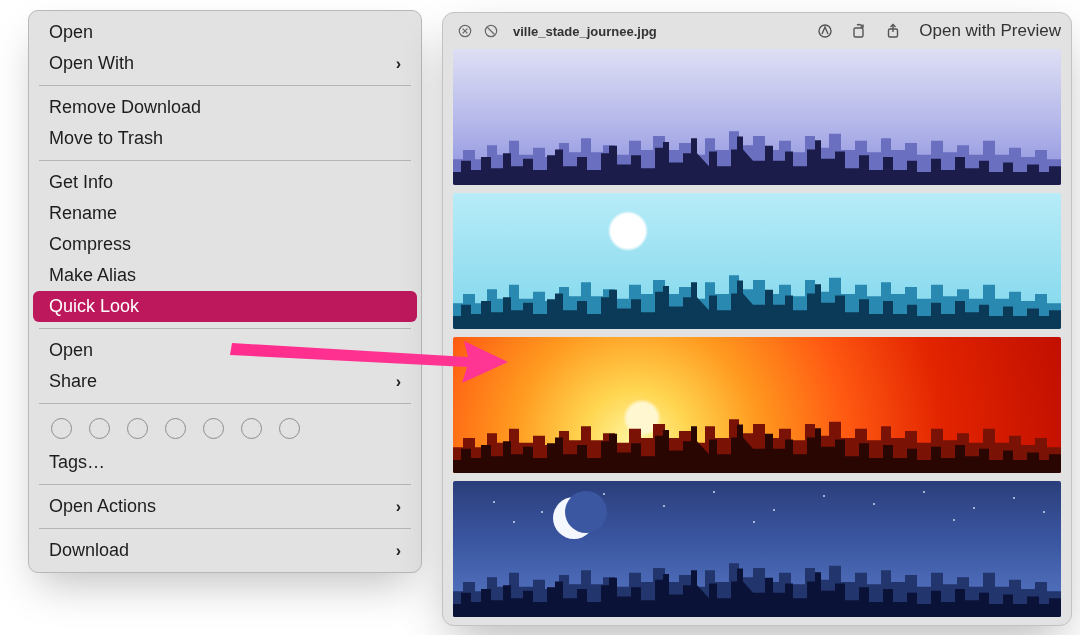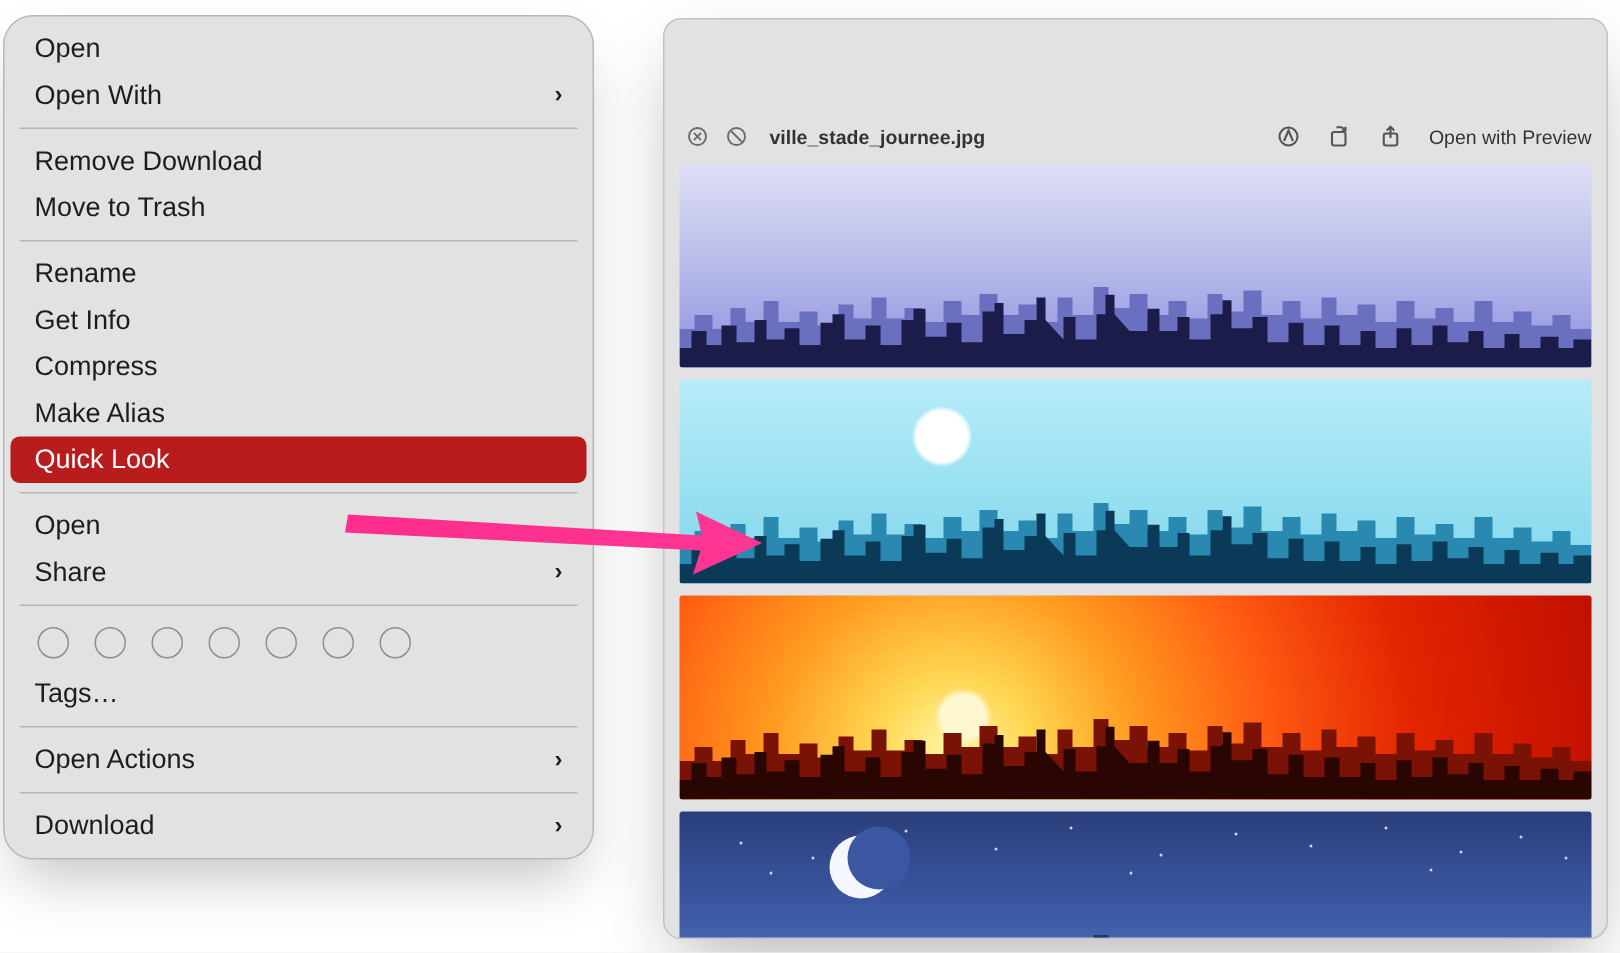--- a/index.html
+++ b/index.html
@@ -9,41 +9,41 @@
     height: 635px;
     font-family: -apple-system, "Helvetica Neue", Helvetica, Arial, sans-serif;
     background: #ffffff;
     overflow: hidden;
     position: relative;
   }
 
   
   .context-menu {
     position: absolute;
-    left: 2px;
+    left: 28px;
     top: 10px;
     width: 392px;
     background: #e2e2e2;
     border: 1px solid #b8b8b8;
-    border-radius: 20px;
+    border-radius: 10px;
     padding: 6px 0 6px 0;
     box-shadow: 0 20px 40px -10px rgba(0,0,0,0.25);
   }
   .menu-row {
     display: flex;
     align-items: center;
     justify-content: space-between;
     padding: 5px 20px 5px 20px;
     font-size: 18px;
     color: #1d1d1f;
     white-space: nowrap;
     border-radius: 6px;
   }
   .menu-row.highlight {
-    background: #b91c1c;
+    background: #be185d;
     color: #ffffff;
     margin: 0 4px;
     padding-left: 16px;
     padding-right: 16px;
   }
   .menu-sep {
     height: 1px;
     background: #b6b6b6;
     margin: 6px 10px;
   }
@@ -77,24 +77,23 @@
     background: #e2e2e2;
     border: 1px solid #c2c2c2;
     border-radius: 12px;
     box-shadow: 0 20px 50px -10px rgba(0,0,0,0.3);
     overflow: hidden;
   }
   .ql-titlebar {
     height: 36px;
     display: flex;
     align-items: center;
-    padding: 16px 10px 0 14px;
+    padding: 0 10px 0 14px;
     font-size: 13px;
     color: #555;
-    margin-top: 44px;
   }
   .ql-titlebar .left {
     display: flex;
     align-items: center;
     gap: 10px;
     flex: 0 0 auto;
   }
   .ql-titlebar .title {
     font-weight: 600;
     color: #333;
@@ -108,21 +107,21 @@
     flex: 0 0 auto;
   }
   .ql-titlebar .ico {
     width: 16px;
     height: 16px;
     display: inline-flex;
     align-items: center;
     justify-content: center;
   }
   .open-with {
-    font-size: 13px;
+    font-size: 17px;
     color: #333;
     font-weight: 500;
   }
 
   
   .ql-body {
     padding: 0 10px 10px 10px;
   }
   .panel-stack {
     display: flex;
@@ -203,24 +202,24 @@
     </div>
     <div class="menu-sep"></div>
     <div class="menu-row">
       <span>Remove Download</span>
     </div>
     <div class="menu-row">
       <span>Move to Trash</span>
     </div>
     <div class="menu-sep"></div>
     <div class="menu-row">
+      <span>Get Info</span>
+    </div>
+    <div class="menu-row">
       <span>Rename</span>
-    </div>
-    <div class="menu-row">
-      <span>Get Info</span>
     </div>
     <div class="menu-row">
       <span>Compress</span>
     </div>
     <div class="menu-row">
       <span>Make Alias</span>
     </div>
     <div class="menu-row highlight">
       <span>Quick Look</span>
     </div>

